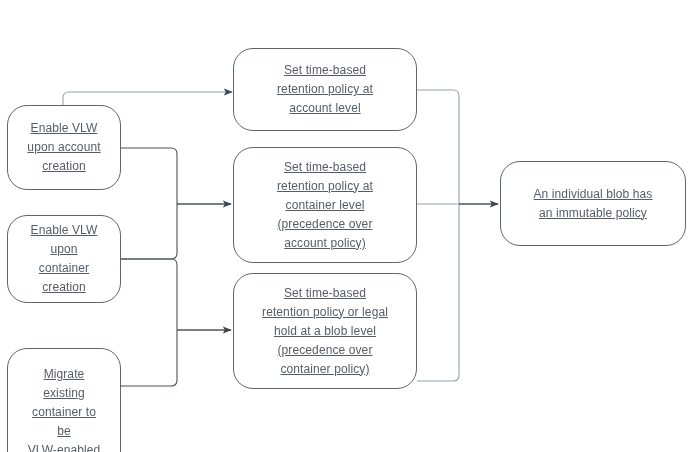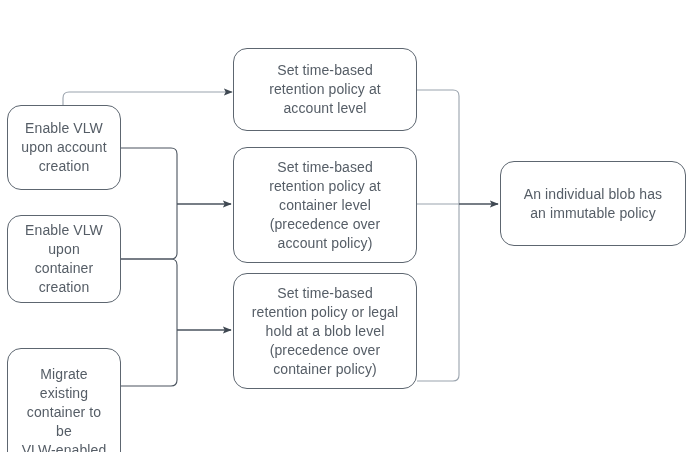--- a/index.html
+++ b/index.html
@@ -21,32 +21,33 @@
     position: absolute;
     left: 0;
     top: 0;
     width: 694px;
     height: 452px;
   }
   .node {
     position: absolute;
     box-sizing: border-box;
     border: 1px solid #5d6670;
-    border-radius: 14px;
+    border-radius: 20px;
     background: #ffffff;
     color: #555d66;
     display: flex;
     align-items: center;
     justify-content: center;
     text-align: center;
-    font-size: 14px;
+    font-size: 12px;
     line-height: 19px;
     letter-spacing: 0.1px;
     padding: 2px 6px;
     z-index: 2;
+    text-decoration: underline;
   }
   .node span {
     display: block;
     width: 100%;
     white-space: pre-line;
   }
   #diagram-title {
     position: absolute;
     left: 63px;
     top: 6px;

